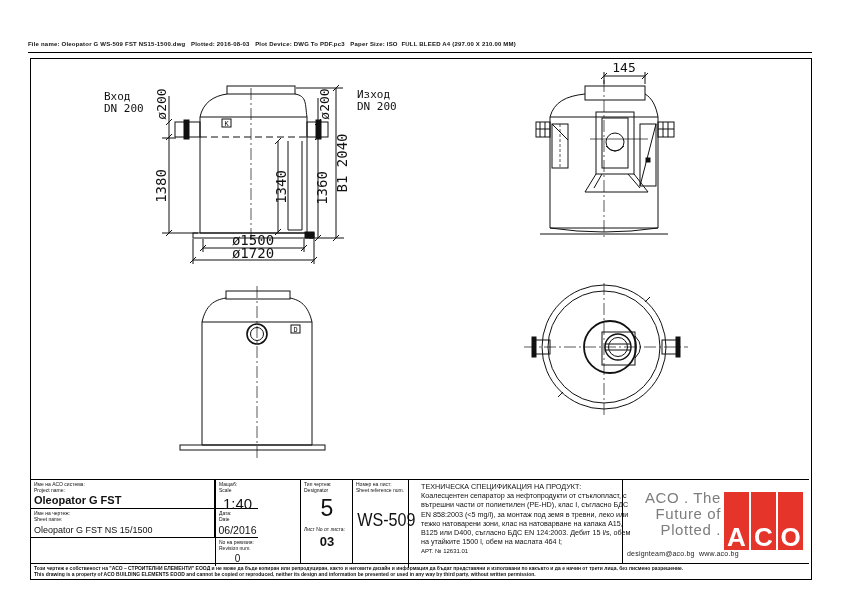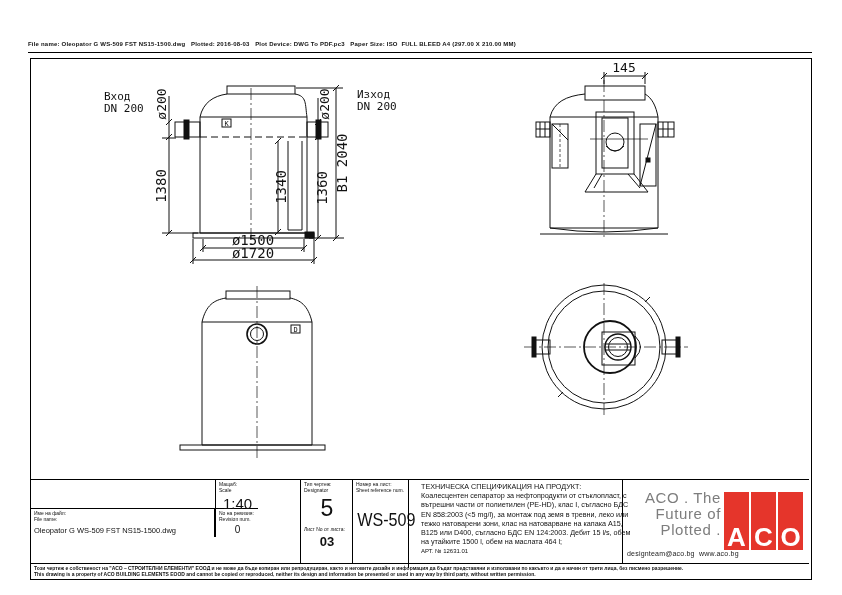--- a/index.html
+++ b/index.html
@@ -206,30 +206,40 @@
       <text x="253" y="257.5" text-anchor="middle" font-size="14">ø1720</text>
       <text x="226.5" y="126" text-anchor="middle" font-size="7">K</text>
       <text x="624" y="72" text-anchor="middle" font-size="13">145</text>
       <text x="295.5" y="332" text-anchor="middle" font-size="7">D</text>
     </svg>
 
     <div class="tb">
 
       <div class="col" style="left:0;width:227px;border-left:none;">
         <div class="row">
+          <div class="ncell" style="border-right:1px solid #000;width:183px;">
+            <div class="lab"><span>Име на ACO система:</span><br><span>Project name:</span></div>
+            <div class="val-lg">Oleopator G FST</div>
+          </div>
           <div class="vcell">
             <div class="lab"><span>Мащаб:</span><br><span>Scale</span></div>
             <div class="cval">1:40</div>
           </div>
         </div>
         <div class="row">
           <div class="ncell" style="border-right:1px solid #000;width:183px;">
-            <div class="lab"><span>Име на файл:</span><br><span>File name:</span></div>
-            <div class="val-sm">Oleopator G WS-509 FST NS15-1500.dwg</div>
-          </div>
+            <div class="lab"><span>Име на чертеж:</span><br><span>Sheet name:</span></div>
+            <div class="val-md">Oleopator G FST NS 15/1500</div>
+          </div>
+          <div class="vcell">
+            <div class="lab"><span>Дата:</span><br><span>Date</span></div>
+            <div class="cval" style="font-size:10.5px;">06/2016</div>
+          </div>
+        </div>
+        <div class="row">
           <div class="vcell">
             <div class="lab"><span>Nо на ревизия:</span><br><span>Revision num.</span></div>
             <div class="cval" style="font-size:10px;">0</div>
           </div>
         </div>
       </div>
 
 
       <div class="col" style="left:269px;width:52px;">
         <div class="lab"><span>Тип чертеж:</span><br><span>Designator</span></div>

